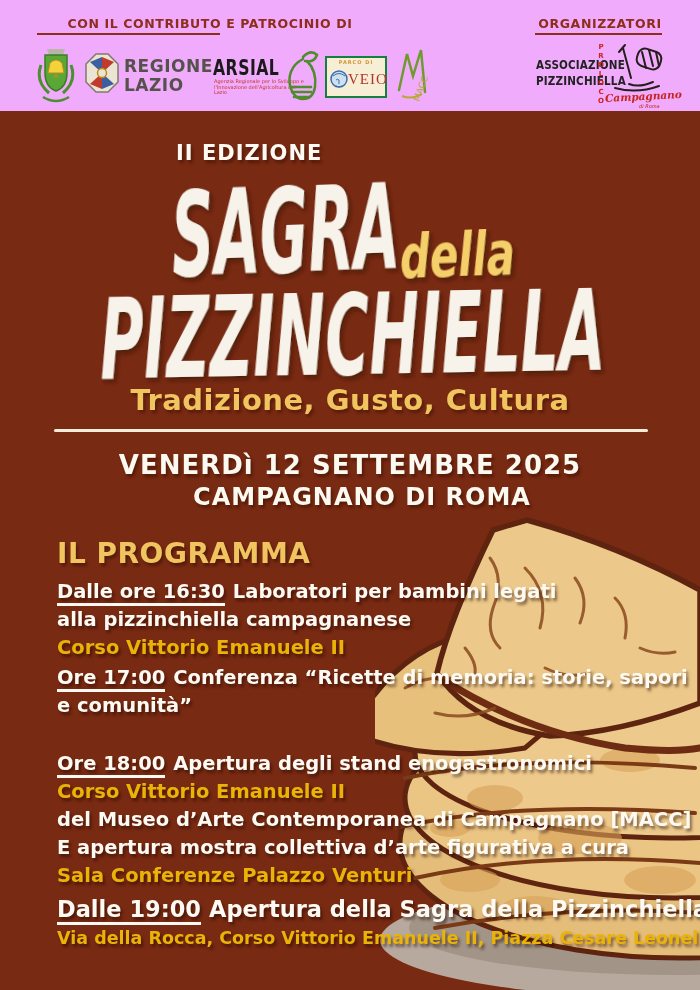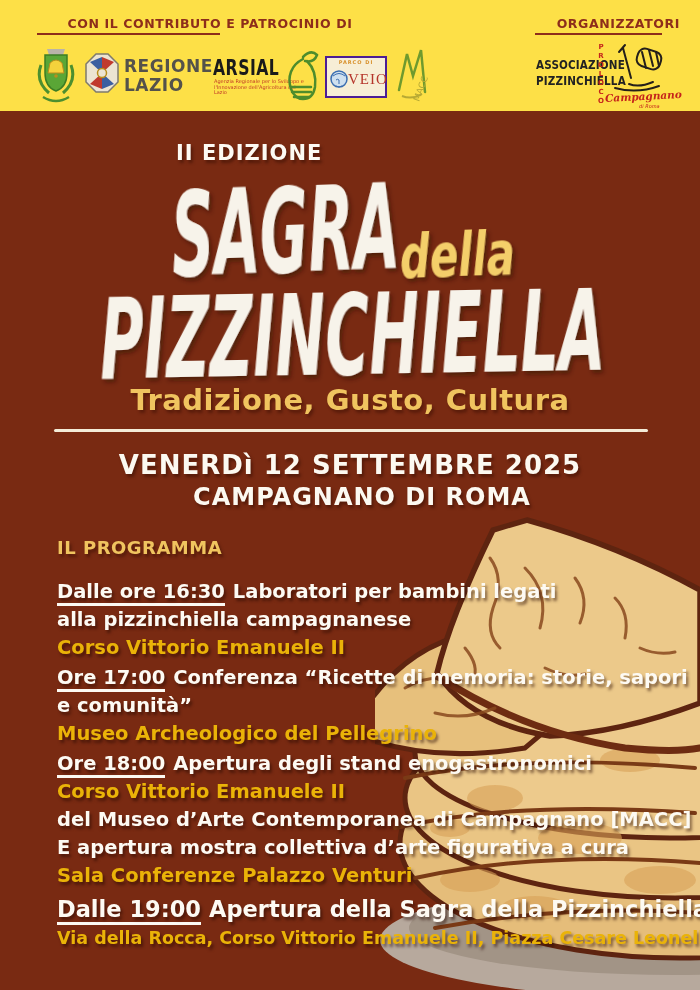--- a/index.html
+++ b/index.html
@@ -2,35 +2,35 @@
 <html><head>
 <meta charset="utf-8">
 <style>
   html,body{margin:0;padding:0;background:#2b2b2b;}
   .poster{
     position:relative;width:700px;height:990px;margin:0 auto;
     background:#792a12;overflow:hidden;
     font-family:"DejaVu Sans","Liberation Sans",sans-serif;
   }
   
-  .band{position:absolute;top:0;left:0;width:700px;height:111px;background:#fde047;}
+  .band{position:absolute;top:0;left:0;width:700px;height:111px;background:#f0abfc;}
   .cap{position:absolute;top:16px;font-size:12.5px;font-weight:bold;letter-spacing:.6px;
        color:#8d2d1b;text-align:center;white-space:nowrap;}
   .cap-left{left:50px;width:320px;}
-  .cap-right{left:520px;width:160px;text-align:right;}
+  .cap-right{left:520px;width:160px;}
   .rule{position:absolute;top:33px;height:2px;background:#8d2d1b;}
   .rule-left{left:37px;width:183px;}
   .rule-right{left:535px;width:127px;}
   .logo{position:absolute;}
   .regione-text{left:124px;top:57px;font-size:17px;font-weight:bold;color:#54524b;
        line-height:19px;letter-spacing:.5px;}
   .arsial-name{left:213px;top:56px;font-size:16.5px;font-weight:800;color:#1a1a1a;
        letter-spacing:.5px;transform:scale(.95,1.25);transform-origin:left top;}
   .arsial-sub{left:214px;top:79px;width:92px;font-size:5px;line-height:5.5px;color:#c23a28;}
-  .veio-box{left:325px;top:56px;width:62px;height:42px;border:2px solid #4c1d95;
+  .veio-box{left:325px;top:56px;width:62px;height:42px;border:2px solid #15803d;
        background:#f7eed6;box-sizing:border-box;}
   .veio-top{position:absolute;left:0;top:1px;width:100%;text-align:center;font-size:5px;
        letter-spacing:1px;color:#d8912c;font-weight:bold;}
   .veio-name{position:absolute;left:21px;top:13px;font-family:"Liberation Serif",serif;
        font-size:15px;color:#b5342a;letter-spacing:1px;}
   .assoc{left:536px;top:57px;font-size:13px;font-weight:bold;color:#222;
        line-height:16px;letter-spacing:.2px;transform:scaleX(.8);transform-origin:left top;
        white-space:nowrap;}
   .proloco{left:597px;top:42px;width:70px;height:70px;}
   .proloco-vert{position:absolute;left:0;top:1px;writing-mode:vertical-rl;
@@ -50,21 +50,21 @@
        text-shadow:2px 3px 3px rgba(50,12,0,.45);}
   .divider{position:absolute;left:54px;top:429px;width:594px;height:3px;
        background:#f4ecd8;border-radius:2px;}
   .date{position:absolute;left:0;top:450px;width:700px;text-align:center;
        font-size:26px;font-weight:800;letter-spacing:1px;color:#fcf9f1;
        text-shadow:2px 3px 3px rgba(50,12,0,.5);}
   .location{position:absolute;left:0;top:483px;width:700px;text-align:center;
        font-size:24px;font-weight:800;letter-spacing:1px;color:#fcf9f1;
        text-shadow:2px 3px 3px rgba(50,12,0,.5);margin-left:12px;}
   
-  .prog-head{position:absolute;left:57px;top:537px;font-size:18px;font-weight:800;
+  .prog-head{position:absolute;left:57px;top:537px;font-size:28px;font-weight:800;
        color:#f0c45f;letter-spacing:.5px;text-shadow:2px 3px 3px rgba(50,12,0,.5);}
   .item{position:absolute;left:57px;color:#fdfaf3;font-weight:bold;
        font-size:19.5px;line-height:28px;text-shadow:2px 3px 3px rgba(40,10,0,.55);
        white-space:nowrap;}
   .item-1{top:578px;} .item-2{top:664px;} .item-3{top:750px;} .item-4{top:893px;}
   .time{border-bottom:3px solid #fdfaf3;padding-bottom:0px;margin-right:8px;}
   .venue{color:#eab308;}
   .item-4 .headline-line{font-size:22.5px;line-height:32px;}
   .item-4 .venue{font-size:17.5px;line-height:26px;}
   
@@ -221,21 +221,20 @@
     </div>
     <div>alla pizzinchiella campagnanese</div>
     <div class="venue">Corso Vittorio Emanuele II</div>
   </div>
 
   <div class="item item-2">
     <div>
       <span class="time">Ore 17:00</span><span>Conferenza “Ricette di memoria: storie, sapori</span>
     </div>
     <div>e comunità”</div>
-    <div class="venue">Museo Archeologico del Pellegrino</div>
   </div>
 
   <div class="item item-3">
     <div>
       <span class="time">Ore 18:00</span><span>Apertura degli stand enogastronomici</span>
     </div>
     <div class="venue">Corso Vittorio Emanuele II</div>
     <div>del Museo d’Arte Contemporanea di Campagnano [MACC]</div>
     <div>E apertura mostra collettiva d’arte figurativa a cura</div>
     <div class="venue">Sala Conferenze Palazzo Venturi</div>

